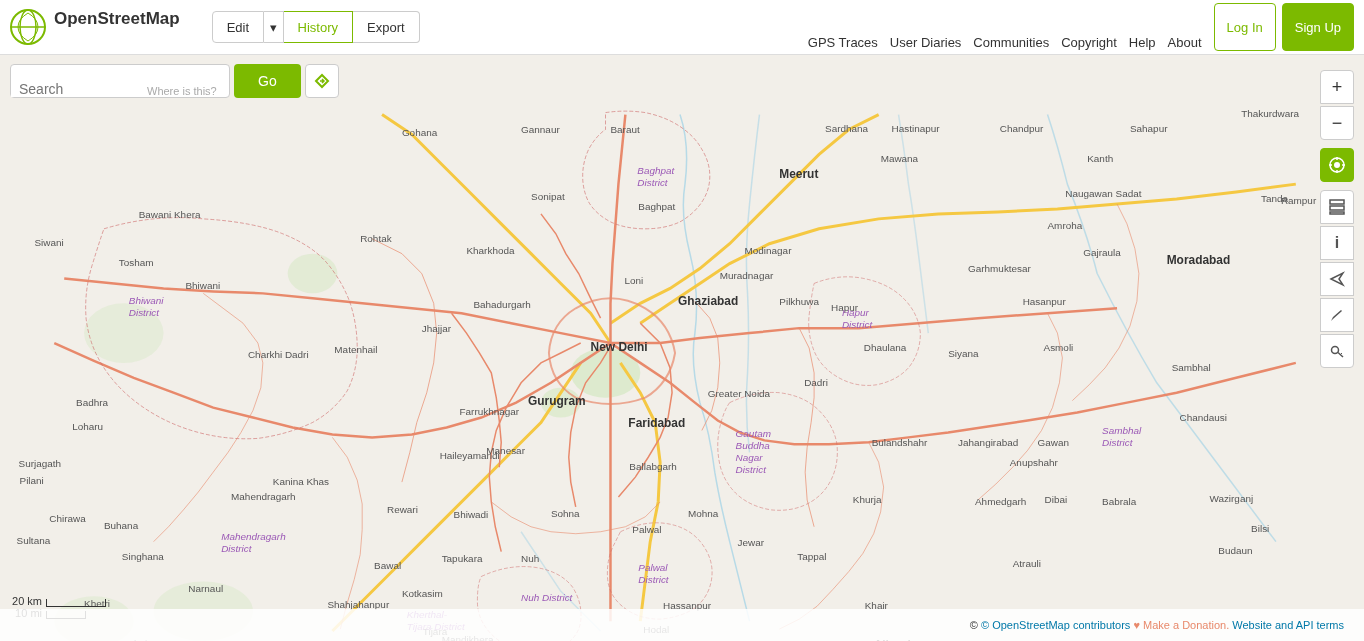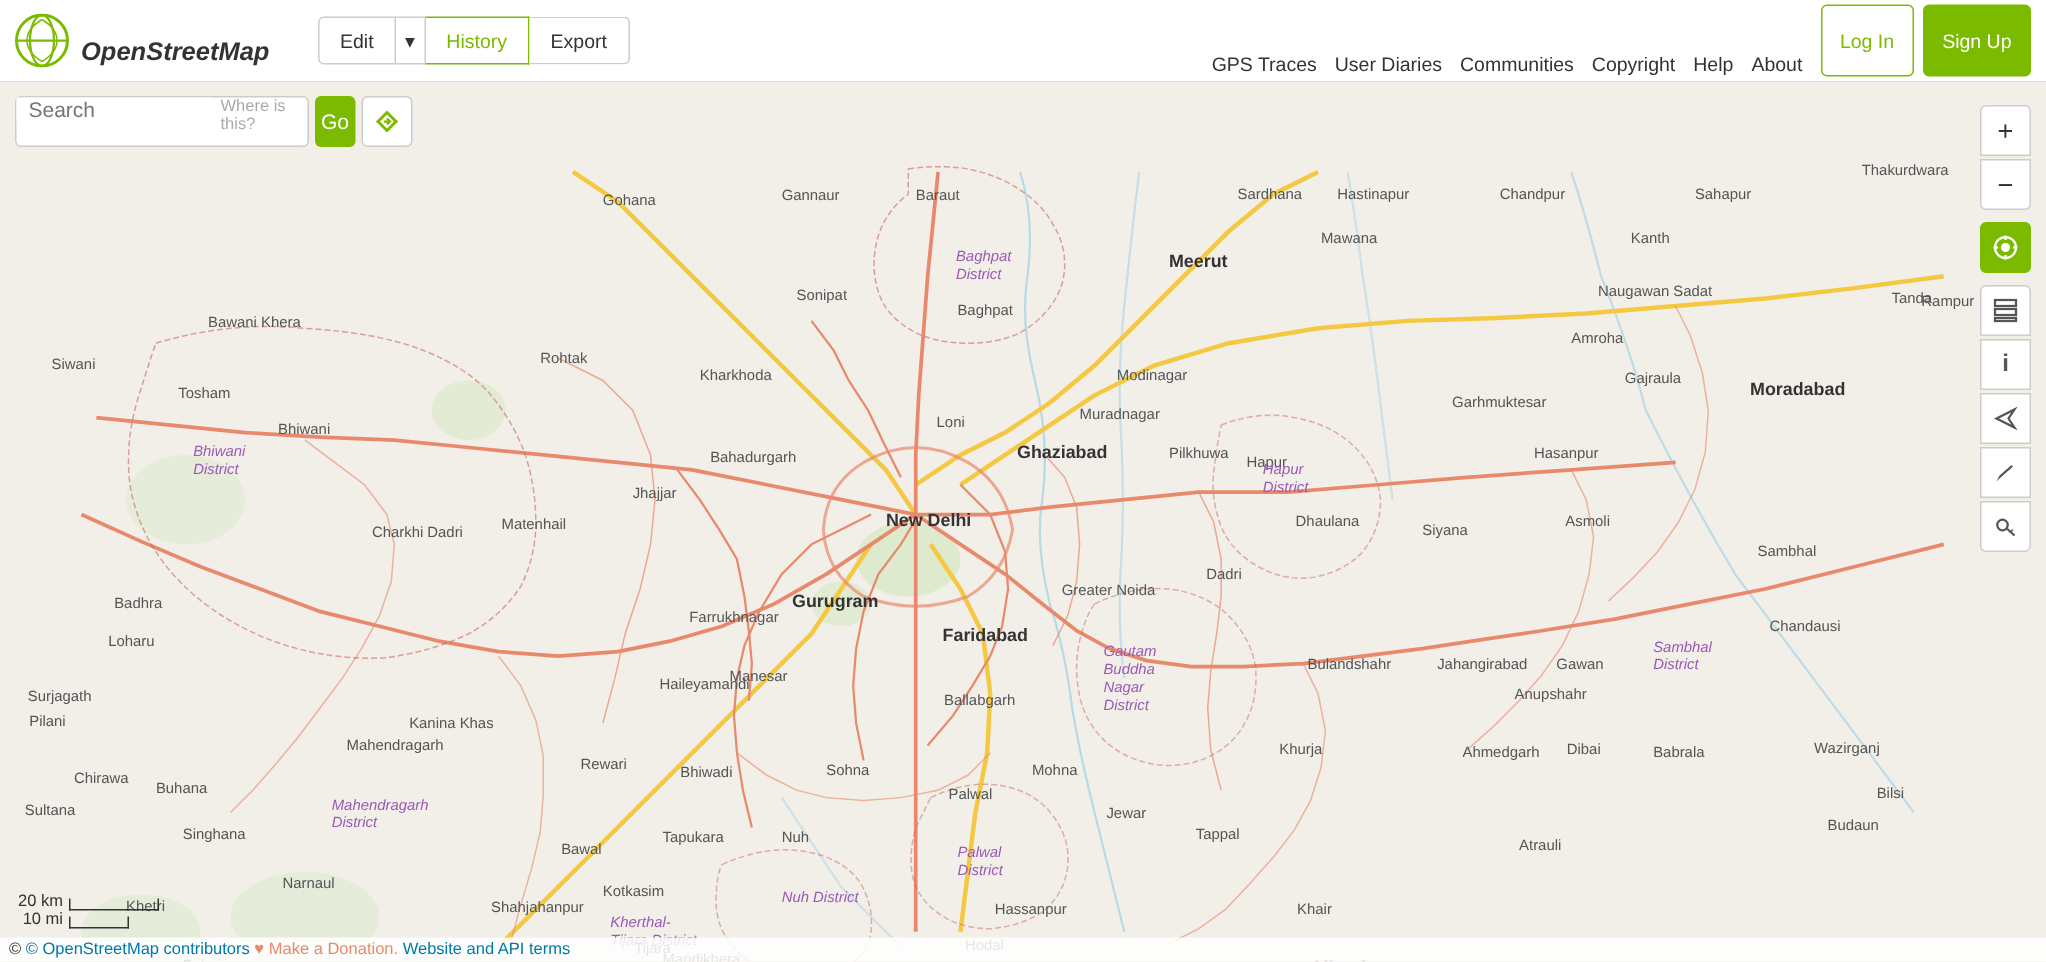--- a/index.html
+++ b/index.html
@@ -13,23 +13,22 @@
       background: #fff;
       border-bottom: 1px solid #ddd;
       display: flex;
       align-items: center;
       justify-content: space-between;
       z-index: 1000;
       padding: 0 10px;
     }
     #logo-area {
       display: flex;
-      align-items: flex-end;
+      align-items: flex-start;
       gap: 8px;
-      font-style: italic;
     }
     #logo-icon {
       width: 36px;
       height: 36px;
     }
     #logo-text {
       font-size: 18px;
       font-weight: bold;
       color: #333;
     }
@@ -90,47 +89,47 @@
       position: absolute;
       top: 64px;
       left: 10px;
       z-index: 1000;
       display: flex;
       align-items: center;
       gap: 4px;
     }
     #search-container {
       display: flex;
-      align-items: flex-start;
+      align-items: flex-end;
       background: #fff;
       border: 1px solid #ccc;
       border-radius: 4px;
       height: 34px;
-      width: 196px;
+      width: 220px;
     }
     #search-input {
       border: none;
       outline: none;
       padding: 0 8px;
       font-size: 14px;
       width: 130px;
       color: #aaa;
     }
     #where-is-this {
       font-size: 11px;
       color: #aaa;
       padding: 0 6px;
       cursor: pointer;
     }
     #go-btn {
       background: #7cba00;
       color: #fff;
       border: none;
       border-radius: 4px;
-      padding: 5px 4px;
+      padding: 5px 24px;
       font-size: 14px;
       cursor: pointer;
       height: 34px;
     }
     #directions-btn {
       background: #fff;
       border: 1px solid #ccc;
       border-radius: 4px;
       width: 34px;
       height: 34px;
@@ -214,26 +213,26 @@
       border-top: none;
     }
     .scale-km { width: 60px; }
     .scale-mi { width: 40px; }
 
     
     #footer {
       position: absolute;
       bottom: 0;
       left: 0; right: 0;
-      height: 16px;
+      height: 32px;
       background: rgba(255,255,255,0.85);
       display: flex;
       align-items: center;
-      justify-content: flex-start;
-      padding: 0 6px;
+      justify-content: flex-end;
+      padding: 0 20px;
       font-size: 11px;
       color: #333;
       z-index: 1000;
     }
     #footer a { color: #0078a8; text-decoration: none; }
 
     
     .map-city { font-size: 12px; fill: #333; font-weight: bold; }
     .map-city-small { font-size: 10px; fill: #555; }
     .map-district { font-size: 10px; fill: #9b59b6; }

